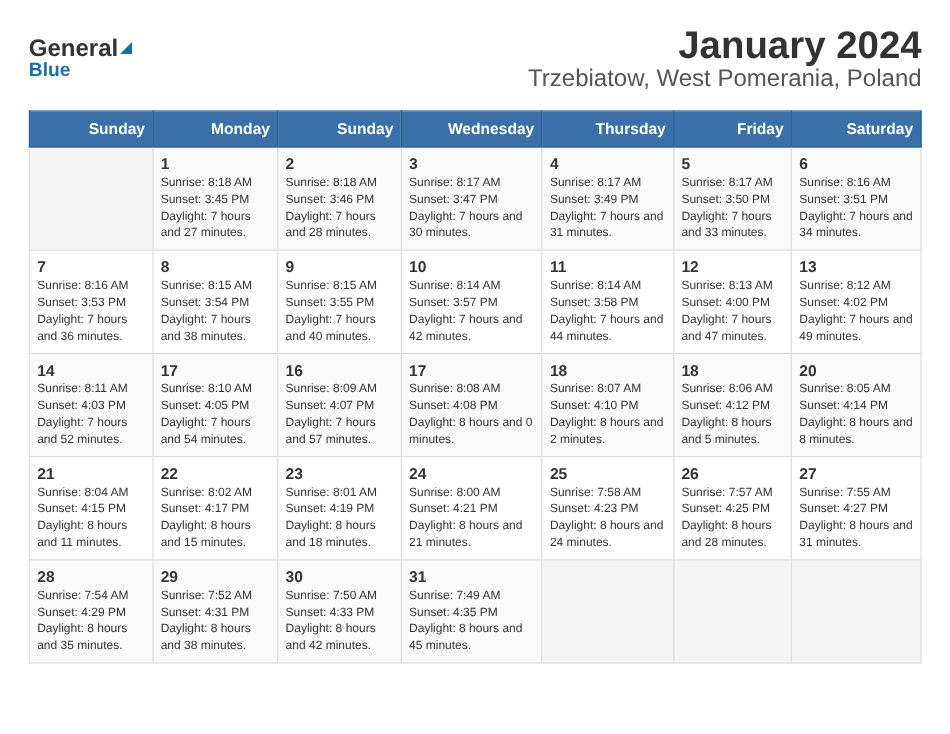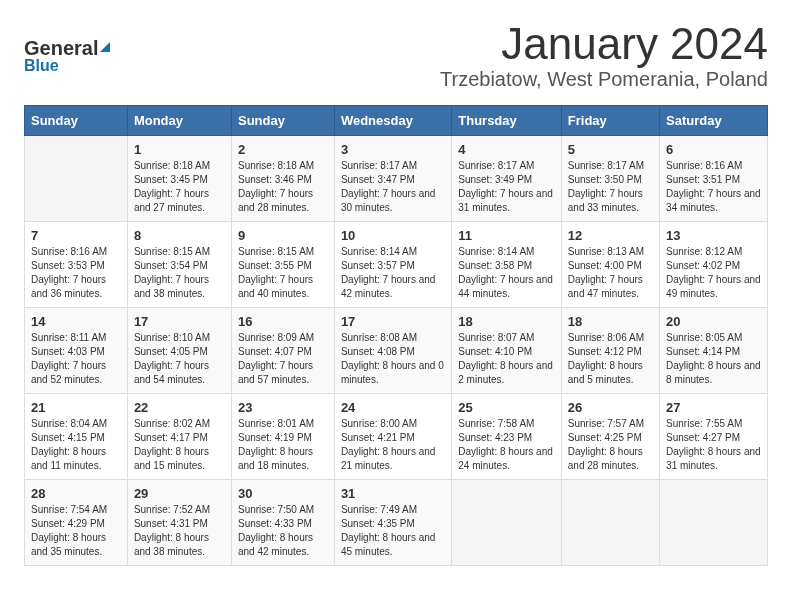--- a/index.html
+++ b/index.html
@@ -18,43 +18,43 @@
     }
     .logo {
       display: flex;
       align-items: center;
       gap: 0px;
     }
     .title-section {
       text-align: right;
     }
     .month-title {
-      font-size: 44px;
-      font-weight: normal;
+      font-size: 32px;
+      font-weight: bold;
       color: #333;
       line-height: 1.1;
     }
     .location-title {
       font-size: 20px;
       color: #555;
     }
     table {
       width: 100%;
       border-collapse: collapse;
       font-size: 11px;
     }
     thead tr {
       background-color: #3a6fa8;
       color: #fff;
     }
     thead th {
       padding: 7px 6px;
       font-size: 13px;
       font-weight: 600;
-      text-align: left;
+      text-align: right;
       border: 1px solid #2d5d8e;
     }
     tbody tr {
       border-bottom: 1px solid #ccc;
     }
     tbody td {
       vertical-align: top;
       padding: 6px 6px;
       border: 1px solid #ddd;
       min-height: 90px;

